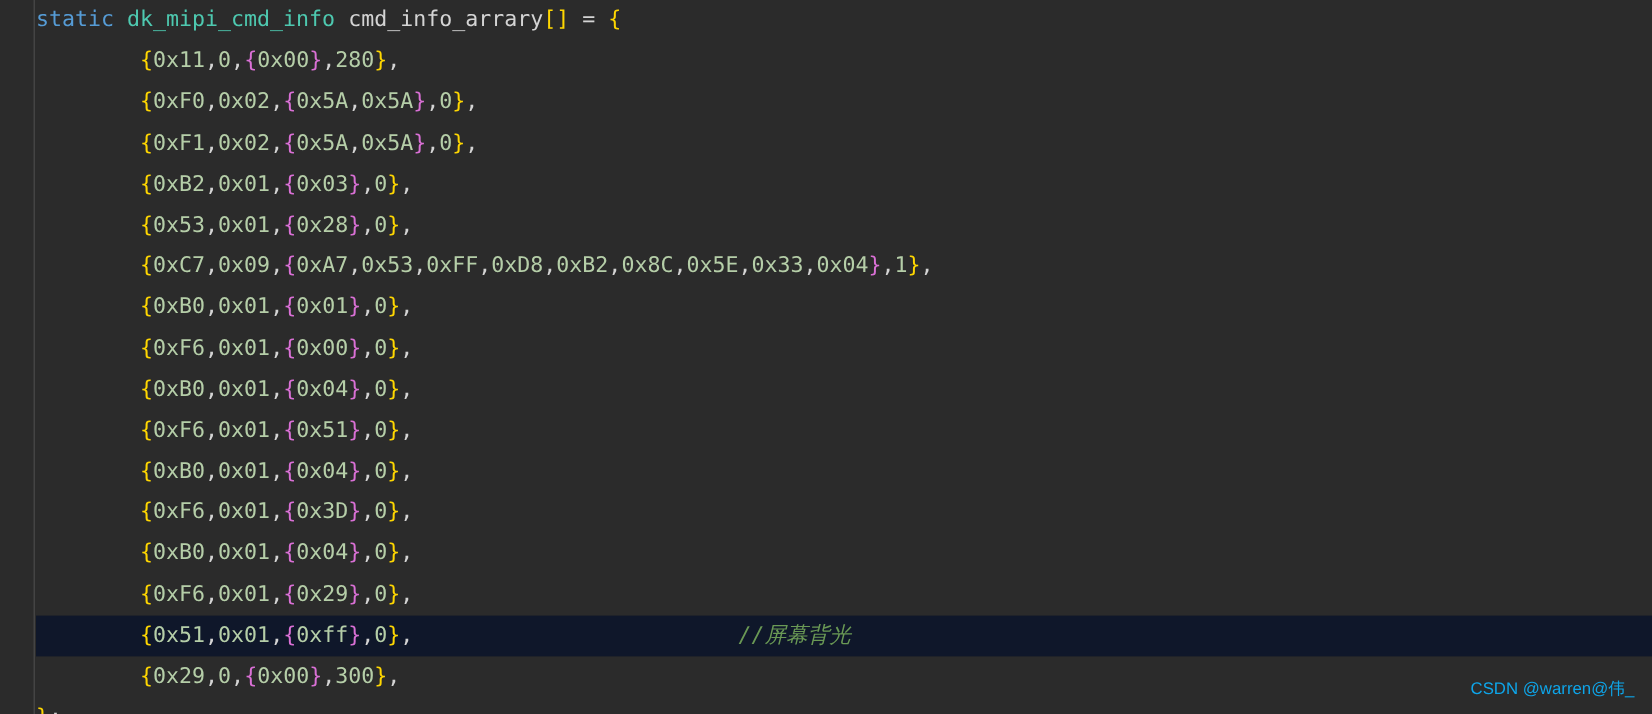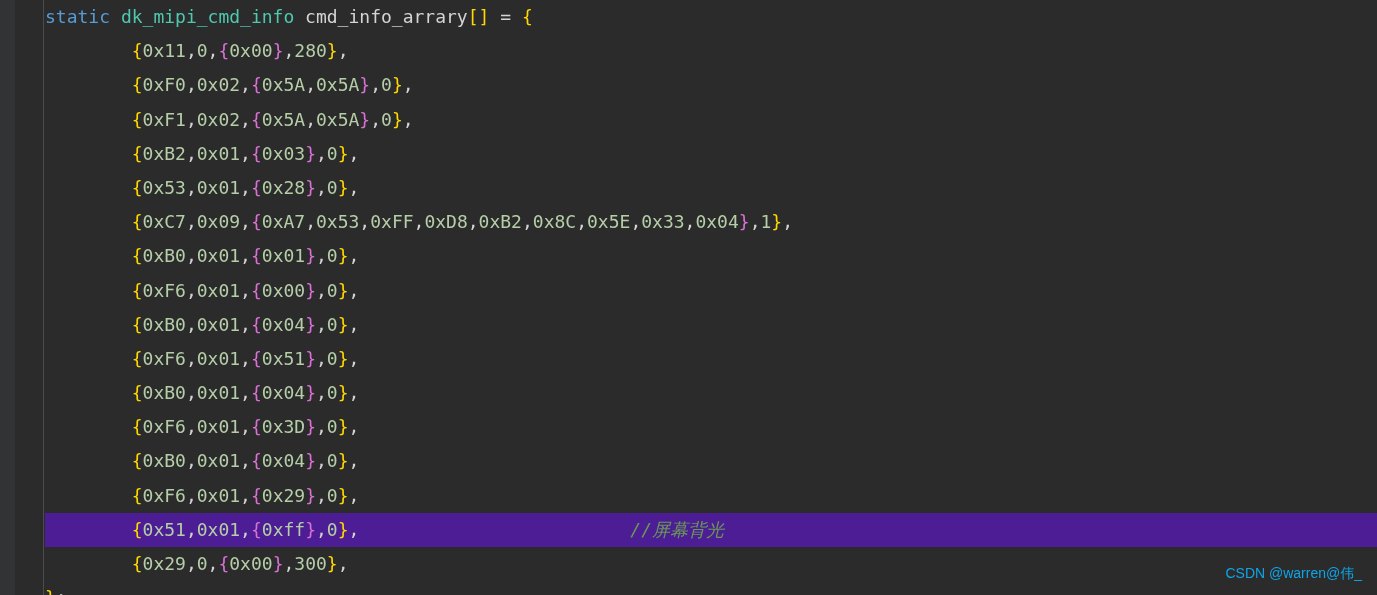--- a/index.html
+++ b/index.html
@@ -14,20 +14,21 @@
       line-height: 1.9;
       color: #a9b7c6;
       width: 1377px;
       height: 595px;
       overflow: hidden;
       position: relative;
     }
     .editor {
       display: flex;
       height: 100%;
+      flex-direction: column;
     }
     .gutter {
       width: 15px;
       background-color: #313335;
       color: #606366;
       text-align: right;
       padding-right: 5px;
       font-size: 18px;
       line-height: 1.9;
       overflow: hidden;
@@ -43,21 +44,21 @@
       top: 0;
       bottom: 0;
       width: 1px;
       background-color: #4b4b4b;
     }
     .code-line {
       white-space: pre;
       position: relative;
     }
     .highlight-line {
-      background-color: #4c1d95;
+      background-color: #0f172a;
     }
     .keyword {
       color: #569cd6;
     }
     .type {
       color: #4ec9b0;
     }
     .identifier {
       color: #d4d4d4;
     }

